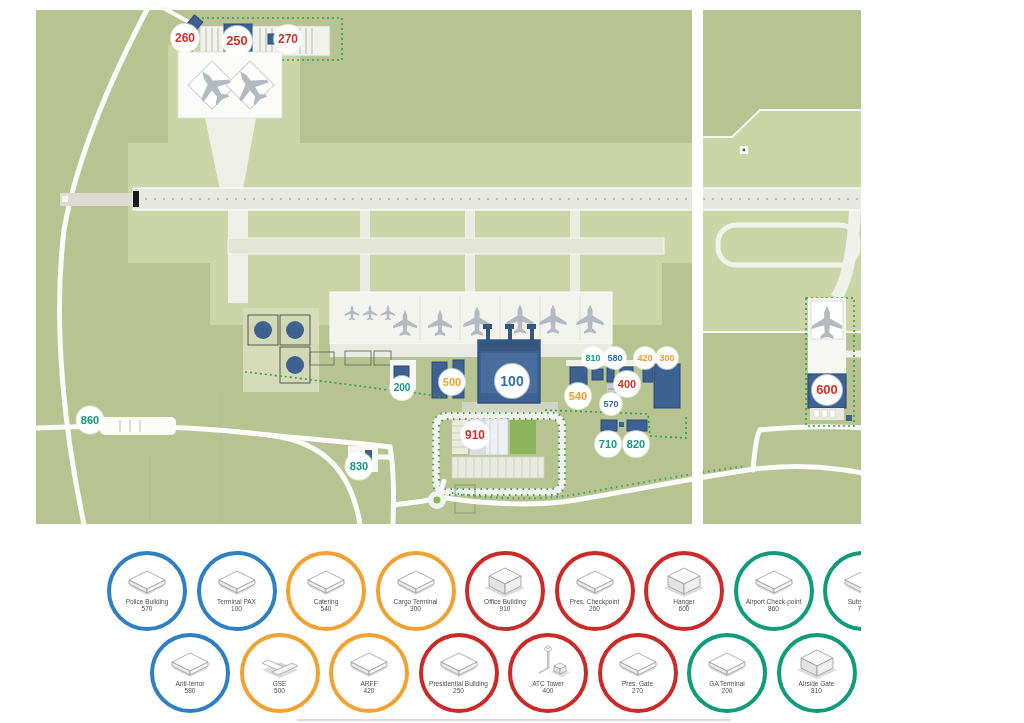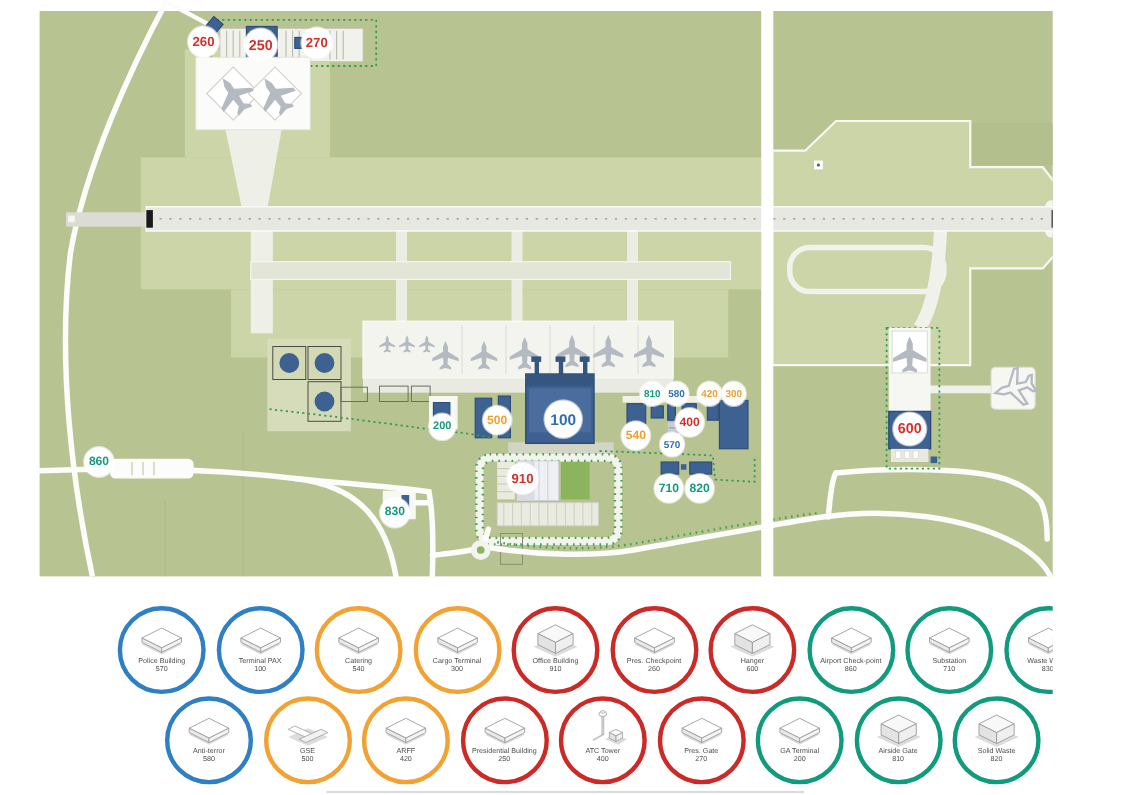--- a/index.html
+++ b/index.html
@@ -1,16 +1,16 @@
 <!DOCTYPE html>
 <html><head>
 <meta charset="utf-8">
 <style>
   html,body{margin:0;padding:0;background:#ffffff;}
-  #page{position:relative;width:957px;height:723px;background:#ffffff;overflow:hidden;
+  #page{position:relative;width:861px;height:723px;background:#ffffff;overflow:hidden;
         font-family:"Liberation Sans", sans-serif;}
   #map-wrap{position:absolute;left:0;top:0;width:1024px;height:535px;}
   #map-svg{position:absolute;left:0;top:0;}
   #map-labels{position:absolute;left:0;top:0;width:1024px;height:535px;pointer-events:none;}
   .map-label{position:absolute;background:#ffffff;border-radius:50%;text-align:center;
              font-weight:bold;transform:translate(-50%,-50%);
              box-shadow:0 0 0 1px rgba(255,255,255,0.6);}
   #legend{position:absolute;left:0;top:535px;width:1024px;height:188px;}
   .legend-item{position:absolute;width:80px;height:80px;border-radius:50%;border:4px solid #999;
                background:#ffffff;box-sizing:border-box;transform:translate(-50%,-50%);

